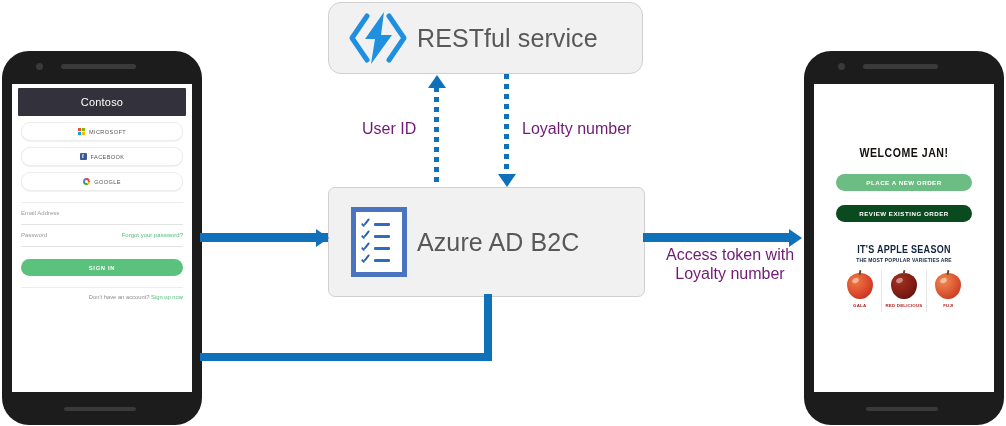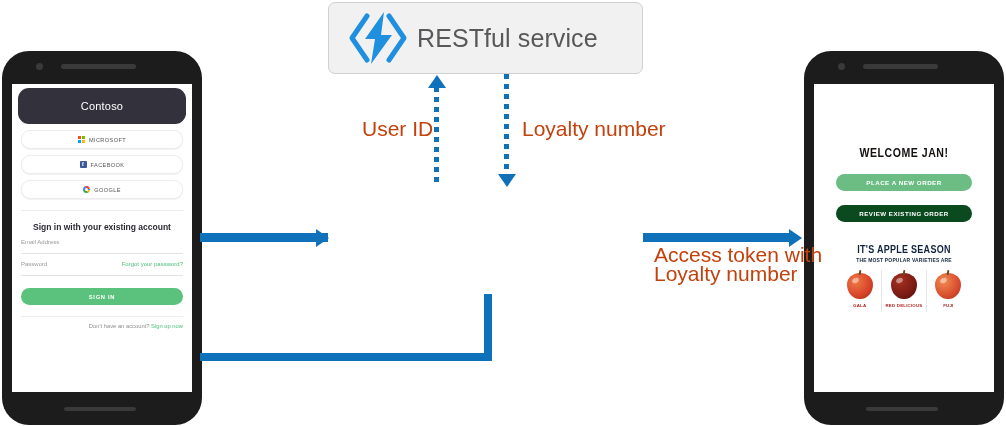--- a/index.html
+++ b/index.html
@@ -13,21 +13,21 @@
   .phone .bezel-home{position:absolute;height:4px;border-radius:3px;background:#3a3a3a;bottom:13px;}
   .screen{position:absolute;background:#ffffff;overflow:hidden;}
 
   
   #phone-left{left:3px;top:52px;width:198px;height:372px;}
   #phone-left .bezel-cam{left:33px;}
   #phone-left .bezel-speaker{left:58px;width:75px;}
   #phone-left .bezel-home{left:61px;width:72px;}
   #screen-left{left:9px;top:32px;width:180px;height:308px;}
 
-  .contoso-head{margin:4px 6px 0 6px;height:36px;border-radius:11px;background:#33323c;
+  .contoso-head{margin:4px 6px 0 6px;height:28px;border-radius:1px;background:#33323c;
        display:flex;align-items:center;justify-content:center;}
   .contoso-head span{color:#fff;font-size:11px;letter-spacing:.2px;}
 
   .sec-title{font-size:8.5px;font-weight:bold;color:#2b2b33;text-align:center;margin-top:11px;}
 
   .social-btn{margin:6px 9px 0 9px;height:17px;border:1px solid #ececec;border-radius:9px;background:#fff;
        display:flex;align-items:center;justify-content:center;gap:4px;box-shadow:0 1px 1px rgba(0,0,0,.06);}
   .social-btn .lbl{font-size:5.6px;color:#555;letter-spacing:.4px;}
   .ms-logo{width:7px;height:7px;display:grid;grid-template-columns:1fr 1fr;grid-template-rows:1fr 1fr;gap:.6px;}
   .ms-logo i{display:block;}
@@ -75,21 +75,21 @@
   .apple{width:26px;height:26px;border-radius:50% 50% 48% 48%/44% 44% 56% 56%;position:relative;}
   .apple:before{content:"";position:absolute;left:12px;top:-3px;width:2px;height:5px;background:#6b4a24;
        border-radius:1px;transform:rotate(10deg);}
   .apple .shine{position:absolute;left:5px;top:5px;width:7px;height:5px;border-radius:50%;
        background:rgba(255,255,255,.45);transform:rotate(-25deg);}
 
   
   .box{position:absolute;background:#f1f1f1;border:1px solid #d0d0d0;border-radius:7px;
        display:flex;align-items:center;}
   .box .title{font-size:25px;color:#58585a;font-weight:normal;letter-spacing:.1px;}
-  #box-rest{left:328px;top:2px;width:313px;height:70px;}
+  #box-rest{left:328px;top:2px;width:313px;height:70px;border-radius:13px;}
   #box-rest .title{margin-left:8px;}
   #box-b2c{left:328px;top:187px;width:315px;height:108px;}
   #box-b2c .title{margin-left:10px;}
 
   
   .fn-icon{width:62px;height:52px;position:relative;margin-left:18px;flex:0 0 auto;}
 
   
   .chk-icon{width:56px;height:70px;border:5px solid #4a74c0;background:#fff;margin-left:22px;flex:0 0 auto;
        padding:6px 5px;box-sizing:border-box;display:flex;flex-direction:column;justify-content:space-around;}
@@ -101,22 +101,22 @@
        transform:rotate(-52deg);border-radius:1px;}
   .chk-line{height:3px;width:16px;background:#2f6cc0;border-radius:1px;}
 
   
   .bar{position:absolute;background:#1071bb;}
   .arrow-r{position:absolute;width:0;height:0;border-top:9px solid transparent;border-bottom:9px solid transparent;border-left:13px solid #1071bb;}
   .arrow-u{position:absolute;width:0;height:0;border-left:9px solid transparent;border-right:9px solid transparent;border-bottom:13px solid #1071bb;}
   .arrow-d{position:absolute;width:0;height:0;border-left:9px solid transparent;border-right:9px solid transparent;border-top:13px solid #1071bb;}
   .dotted-v{position:absolute;width:5px;background-image:linear-gradient(#1071bb 55%,rgba(255,255,255,0) 0);
        background-size:5px 10px;background-repeat:repeat-y;}
-  .edge-label{position:absolute;color:#c2410c;font-size:21px;line-height:19px;white-space:nowrap;}
-  .edge-label.center{text-align:left;}
+  .edge-label{position:absolute;color:#701a75;font-size:16px;line-height:19px;white-space:nowrap;}
+  .edge-label.center{text-align:center;}
 </style>
 </head>
 <body>
 
 <div id="stage">
 
   <div class="phone" id="phone-left">
     <div class="bezel-cam"></div>
     <div class="bezel-speaker"></div>
     <div class="bezel-home"></div>
@@ -143,21 +143,20 @@
         <span class="lbl">FACEBOOK</span>
       </div>
 
       <div class="social-btn">
         <span class="g-logo"></span>
         <span class="lbl">GOOGLE</span>
       </div>
 
       <div class="divider"></div>
 
-      <div class="sec-title">Sign in with your existing account</div>
 
       <div class="field">
         <div class="row">
           <span class="ph">Email Address</span>
         </div>
         <div class="uline"></div>
       </div>
 
       <div class="field">
         <div class="row">
@@ -222,20 +221,41 @@
     <div class="fn-icon">
       <svg width="62" height="52" viewBox="0 0 62 52" aria-hidden="true">
         <path d="M20 4 L5 26 L20 48" fill="none" stroke="#1f8fe0" stroke-width="5" stroke-linecap="round" stroke-linejoin="round"></path>
         <path d="M42 4 L57 26 L42 48" fill="none" stroke="#1f8fe0" stroke-width="5" stroke-linecap="round" stroke-linejoin="round"></path>
         <path d="M37 0 L18 27 L28 27 L24 52 L45 23 L34 23 Z" fill="#1f8fe0"></path>
       </svg>
     </div>
     <div class="title">RESTful service</div>
   </div>
 
+  <div class="box" id="box-b2c">
+    <div class="chk-icon">
+      <div class="chk-row">
+          <span class="chk-mark"></span>
+          <span class="chk-line"></span>
+        </div>
+      <div class="chk-row">
+          <span class="chk-mark"></span>
+          <span class="chk-line"></span>
+        </div>
+      <div class="chk-row">
+          <span class="chk-mark"></span>
+          <span class="chk-line"></span>
+        </div>
+      <div class="chk-row">
+          <span class="chk-mark"></span>
+          <span class="chk-line"></span>
+        </div>
+    </div>
+    <div class="title">Azure AD B2C</div>
+  </div>
 
   <div class="bar" style="left:200px;top:233px;width:128px;height:9px;"></div>
   <div class="arrow-r" style="left:316px;top:228.5px;"></div>
 
   <div class="dotted-v" style="left:434px;top:87px;height:100px;"></div>
   <div class="arrow-u" style="left:427.5px;top:75px;"></div>
   <div class="edge-label" style="left:362px;top:119px;">User ID</div>
 
   <div class="dotted-v" style="left:504px;top:74px;height:100px;"></div>
   <div class="arrow-d" style="left:497.5px;top:174px;"></div>

